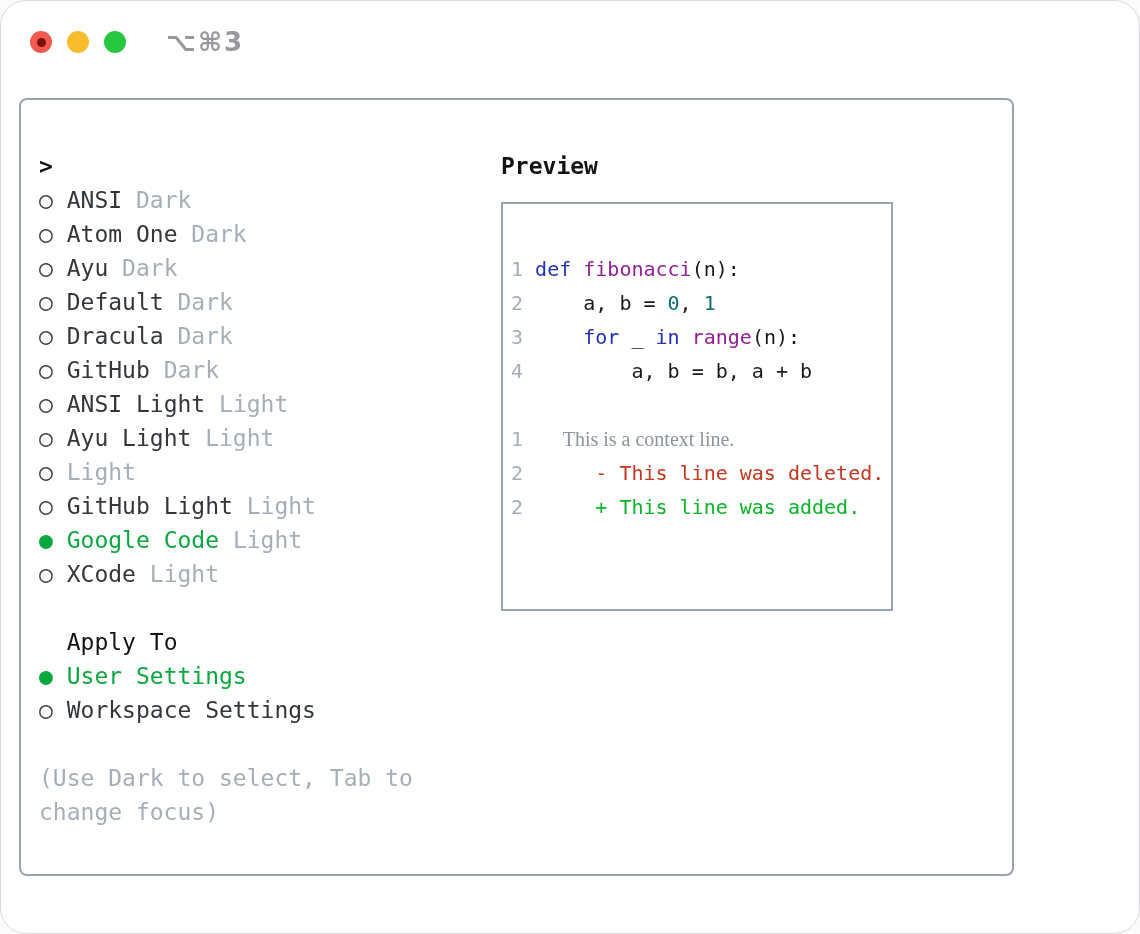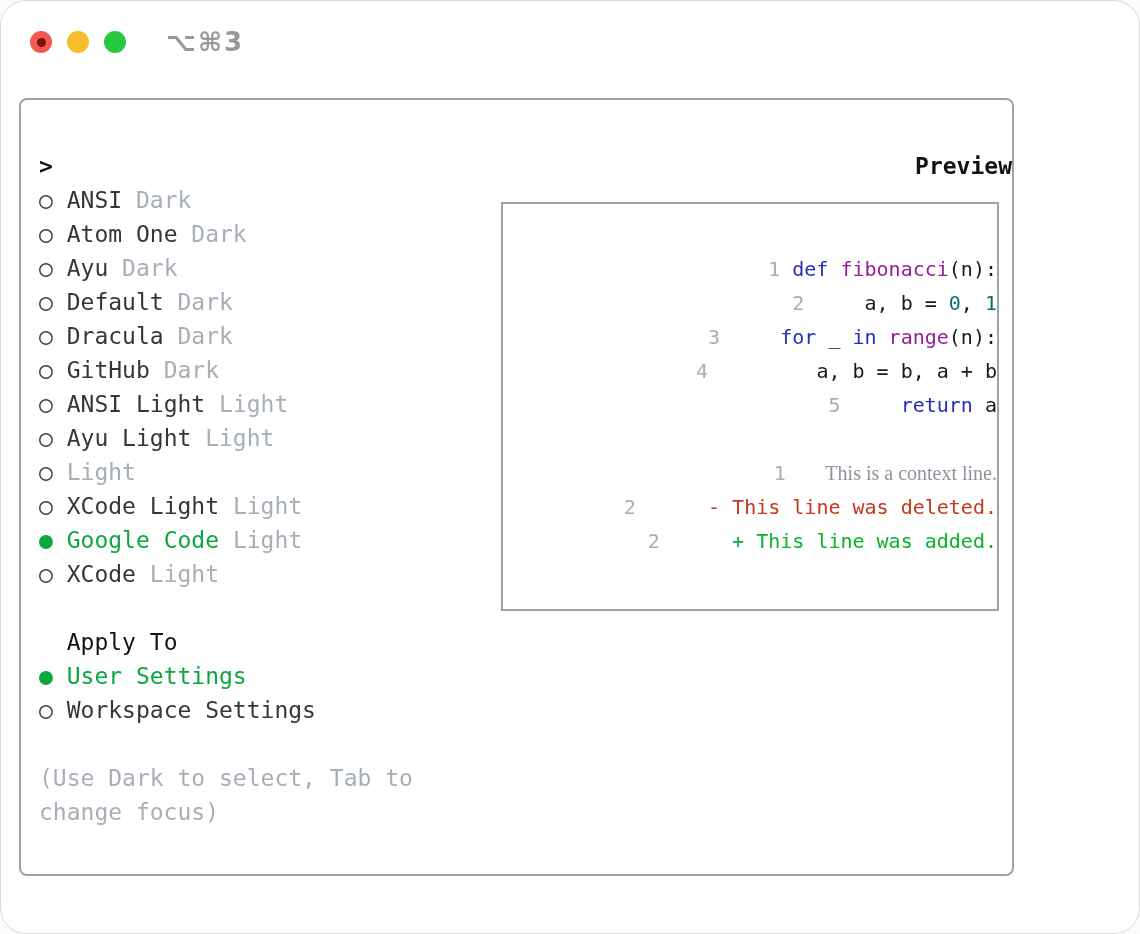--- a/index.html
+++ b/index.html
@@ -51,27 +51,27 @@
   .hdr-marker{font-weight:bold;color:var(--heading-black,#111317);}
   .hdr-label{font-weight:bold;color:var(--heading-black,#111317);}
   .nm{color:var(--text-dark,#33373c);text-align:center;}
   .vr{color:var(--muted-gray,#a6aeb8);}
   .row.selected .marker,.row.selected .nm,.row.selected .lbl{color:var(--accent-green,#0aa83e);}
   .lbl{color:var(--text-dark,#33373c);}
   .apply-hdr{color:var(--heading-black,#111317);text-align:right;}
   .spacer{height:34px;}
   .help-line{line-height:34px;height:34px;white-space:pre;color:var(--muted-gray,#a6aeb8);}
   
-  .right-col{flex:1;font-size:23px;text-align:right;}
+  .right-col{flex:1;font-size:23px;}
   .preview-title{
     font-weight:bold;color:var(--heading-black,#111317);
     line-height:34px;height:34px;white-space:pre;
   }
   .preview-box{
-    margin-top:19px;width:498px;height:409px;box-sizing:border-box;
+    margin-top:19px;width:392px;height:409px;box-sizing:border-box;
     border:2px solid var(--frame-border,#9ba4ae);
     padding:48px 0 0 8px;
     font-size:20px;overflow:hidden;
   }
   .code-line{line-height:34px;min-height:34px;white-space:pre;}
   .tok-ln{color:var(--muted-gray,#a6aeb8);}
   .tok-kwd{color:var(--keyword-blue,#2231b8);}
   .tok-fn{color:var(--function-purple,#941f96);}
   .tok-lit{color:var(--literal-teal,#0b6c6c);}
   .tok-pln{color:var(--code-text,#17191d);}
@@ -151,21 +151,21 @@
             <span class="vr">Light</span>
           </div>
 
           <div class="row normal">
             <span class="marker">○</span>
             <span class="vr">Light</span>
           </div>
 
           <div class="row normal">
             <span class="marker">○</span>
-            <span class="nm">XCode Light</span>
+            <span class="nm">GitHub Light</span>
             <span class="vr">Light</span>
           </div>
 
           <div class="row selected">
             <span class="marker">●</span>
             <span class="nm">Google Code</span>
             <span class="vr">Light</span>
           </div>
 
           <div class="row normal">
@@ -207,21 +207,20 @@
     </div>
 
     <div class="right-col">
       <div class="preview-title">Preview</div>
       <div class="preview-box">
         <div>
             <div class="code-line"><span class="tok-ln">1 </span><span class="tok-kwd">def</span><span class="tok-pln"> </span><span class="tok-fn">fibonacci</span><span class="tok-pln">(n):</span></div>
             <div class="code-line"><span class="tok-ln">2 </span><span class="tok-pln">    a, b = </span><span class="tok-lit">0</span><span class="tok-pln">, </span><span class="tok-lit">1</span></div>
             <div class="code-line"><span class="tok-ln">3 </span><span class="tok-pln">    </span><span class="tok-kwd">for</span><span class="tok-pln"> _ </span><span class="tok-kwd">in</span><span class="tok-pln"> </span><span class="tok-fn">range</span><span class="tok-pln">(n):</span></div>
             <div class="code-line"><span class="tok-ln">4 </span><span class="tok-pln">        a, b = b, a + b</span></div>
-            <div class="code-line"><span class="tok-ln">5 </span><span class="tok-pln">    </span><span class="tok-kwd">return</span><span class="tok-pln"> a</span></div>
             <div class="code-line">&nbsp;</div>
             <div class="code-line"><span class="tok-ln">1</span><span class="tok-ctx">        This is a context line.</span></div>
             <div class="code-line"><span class="tok-ln">2</span><span class="tok-del">      - This line was deleted.</span></div>
             <div class="code-line"><span class="tok-ln">2</span><span class="tok-add">      + This line was added.</span></div>
           </div>
       </div>
     </div>
 
   </div>
 </div>

